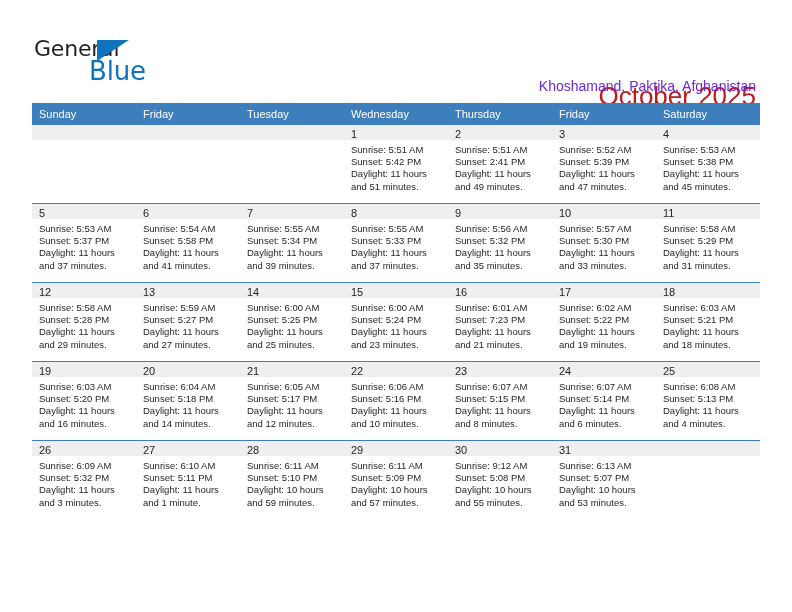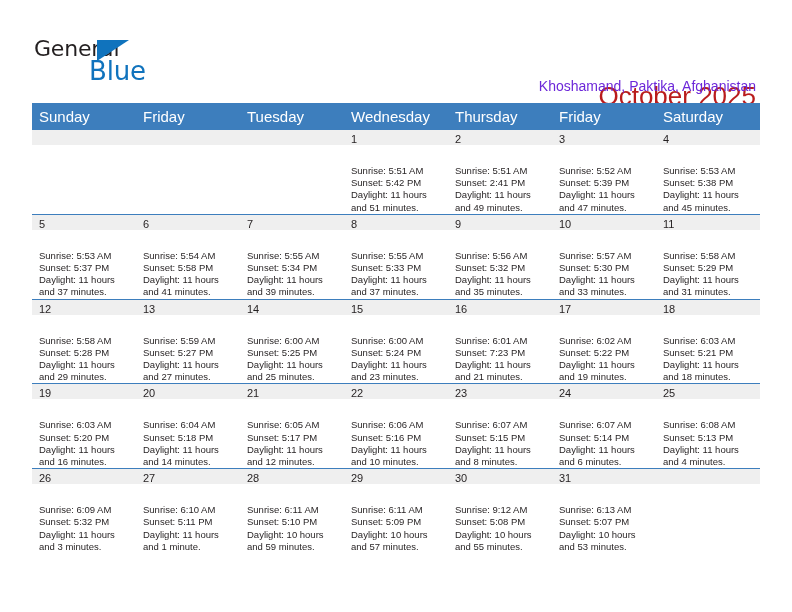--- a/index.html
+++ b/index.html
@@ -88,21 +88,21 @@
     position: absolute;
     left: 32px;
     top: 103px;
     width: 728px;
     border-collapse: collapse;
     table-layout: fixed;
   }
   .calendar th {
     background: #3d7ebd;
     color: #ffffff;
-    font-size: 15px;
+    font-size: 11px;
     font-weight: normal;
     text-align: left;
     padding: 5px 0 5px 7px;
     height: 11px;
     border: none;
   }
   .calendar td {
     width: 104px;
     height: 78px;
     vertical-align: top;
@@ -120,21 +120,21 @@
     padding: 2px 0 2px 7px;
     font-size: 11px;
     color: #231f20;
     line-height: 15px;
     box-sizing: border-box;
   }
   td.empty .daynum-band {
     background: #efefef;
   }
   .cell-body {
-    padding: 20px 4px 0 7px;
+    padding: 4px 4px 0 7px;
     font-size: 9.5px;
     line-height: 12.2px;
     color: #231f20;
   }
   .cell-body div {
     white-space: nowrap;
   }
 </style>
 </head>
 <body>

